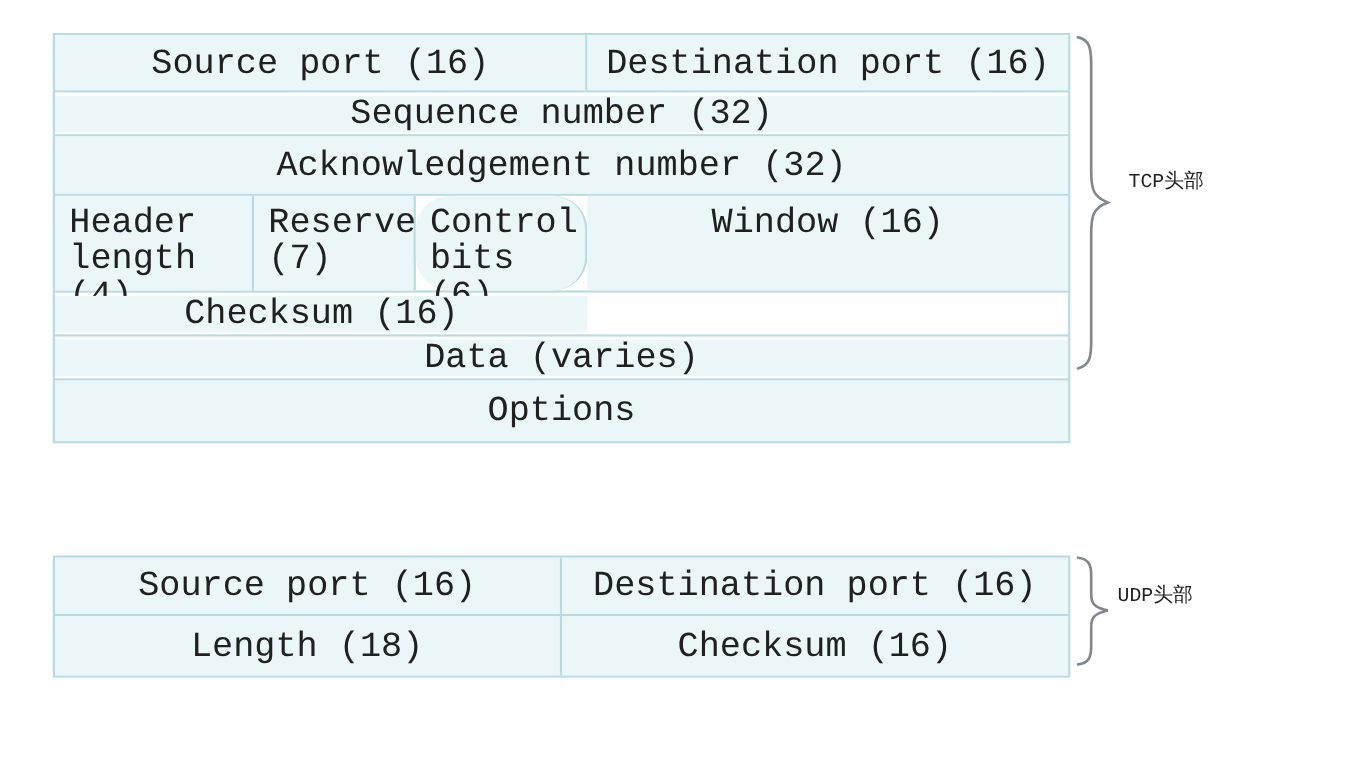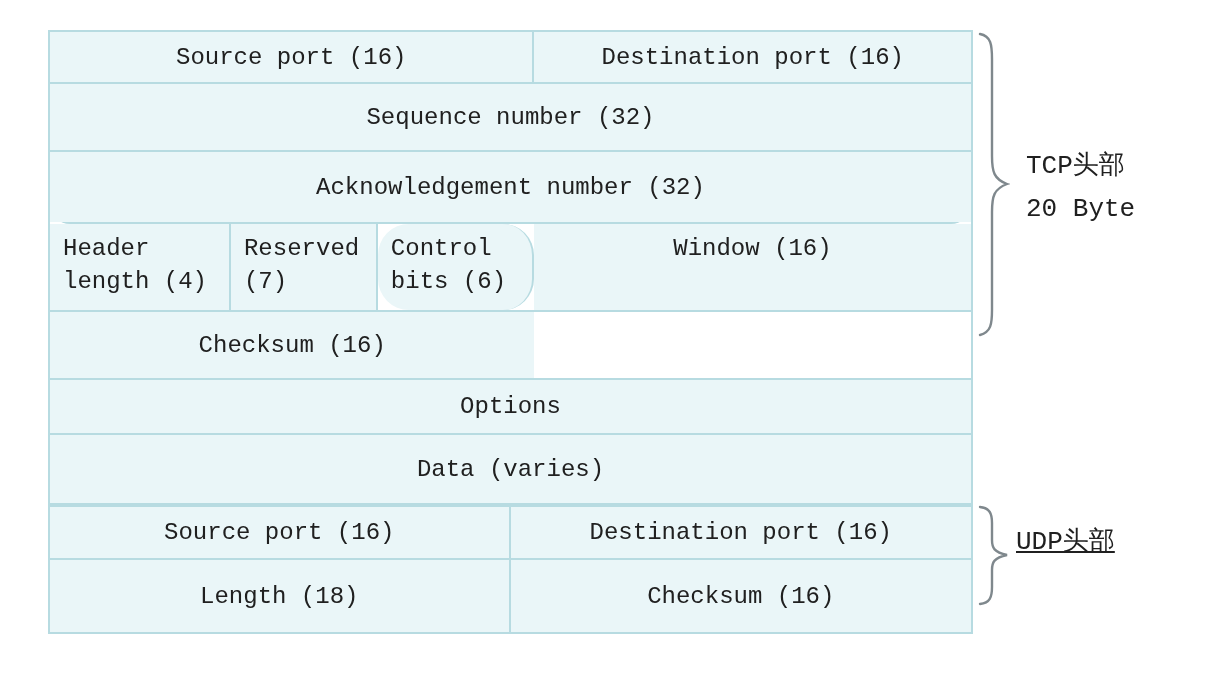--- a/index.html
+++ b/index.html
@@ -20,48 +20,48 @@
   .udp-table{top:505px;}
 
   .row{display:flex;width:100%;border-bottom:2px solid var(--grid-line,#b7dbe1);box-sizing:border-box;}
   .row:last-child{border-bottom:none;}
 
   .cell{
     background:var(--cell-bg,#eaf6f8);
     border-right:2px solid var(--grid-line,#b7dbe1);
     box-sizing:border-box;
     display:flex;align-items:center;justify-content:center;
-    font-size:24px;line-height:33px;text-align:center;
+    font-size:32px;line-height:33px;text-align:center;
     letter-spacing:0px;white-space:normal;
   }
   .cell:last-child{border-right:none;}
 
   
   .w-a{width:52.6%;}  .w-b{width:47.4%;}
   .w-c1{width:19.65%;}.w-c2{width:15.95%;}.w-c3{width:16.95%;border-radius:31px;}.w-c4{width:47.45%;}
   .w-half{width:50%;} .w-full{width:100%;}
 
   
-  .h52{height:52px;} .h56{height:68px;} .h54{height:72px;border-radius:20px;} .h88{height:88px;}
+  .h52{height:52px;} .h56{height:40px;align-items:center;} .h54{height:54px;} .h88{height:88px;}
   .h55{height:55px;} .h53{height:53px;}
 
   
   .top{align-items:flex-start;padding-top:8px;}
   .left{justify-content:flex-start;text-align:left;padding-left:13px;padding-right:8px;}
 
   .brace{position:absolute;color:var(--brace,#7f888d);}
   .brace-tcp{left:978px;top:32px;}
   .brace-udp{left:978px;top:505px;}
 
   .annotation{
-    position:absolute;font-size:26px;line-height:43px;
+    position:absolute;font-size:18px;line-height:43px;
     color:var(--text,#202020);white-space:nowrap;
   }
   .annotation-tcp{left:1026px;top:145px;}
-  .annotation-udp{left:1016px;top:521px;text-decoration:underline;}
+  .annotation-udp{left:1016px;top:521px;}
 </style>
 </head>
 <body>
 
 <div class="stage">
 
   <div class="pkt-table tcp-table">
     <div class="row h52">
       <div class="cell w-a">Source port (16)</div>
       <div class="cell w-b">Destination port (16)</div>
@@ -74,35 +74,34 @@
     </div>
     <div class="row h88">
       <div class="cell w-c1 top left">Header length (4)</div>
       <div class="cell w-c2 top left">Reserved (7)</div>
       <div class="cell w-c3 top left">Control bits (6)</div>
       <div class="cell w-c4 top">Window (16)</div>
     </div>
     <div class="row h56">
       <div class="cell w-a">Checksum (16)</div>
     </div>
+    <div class="row h56">
+      <div class="cell w-full">Data (varies)</div>
+    </div>
     <div class="row h55">
       <div class="cell w-full">Options</div>
-    </div>
-    <div class="row h56">
-      <div class="cell w-full">Data (varies)</div>
     </div>
   </div>
 
   <svg class="brace brace-tcp" width="32" height="306" viewBox="0 0 32 306">
     <path d="M2,2 C13,4 14,13 14,27 L14,124 C14,140 16,147 29,152 C16,157 14,164 14,180 L14,278 C14,292 13,300 2,303" fill="none" stroke="currentColor" stroke-width="2.4" stroke-linecap="round"></path>
   </svg>
 
   <div class="annotation annotation-tcp">
     <div>TCP头部</div>
-    <div>20 Byte</div>
   </div>
 
   <div class="pkt-table udp-table">
     <div class="row h53">
       <div class="cell w-half">Source port (16)</div>
       <div class="cell w-half">Destination port (16)</div>
     </div>
     <div class="row h54">
       <div class="cell w-half">Length (18)</div>
       <div class="cell w-half">Checksum (16)</div>

